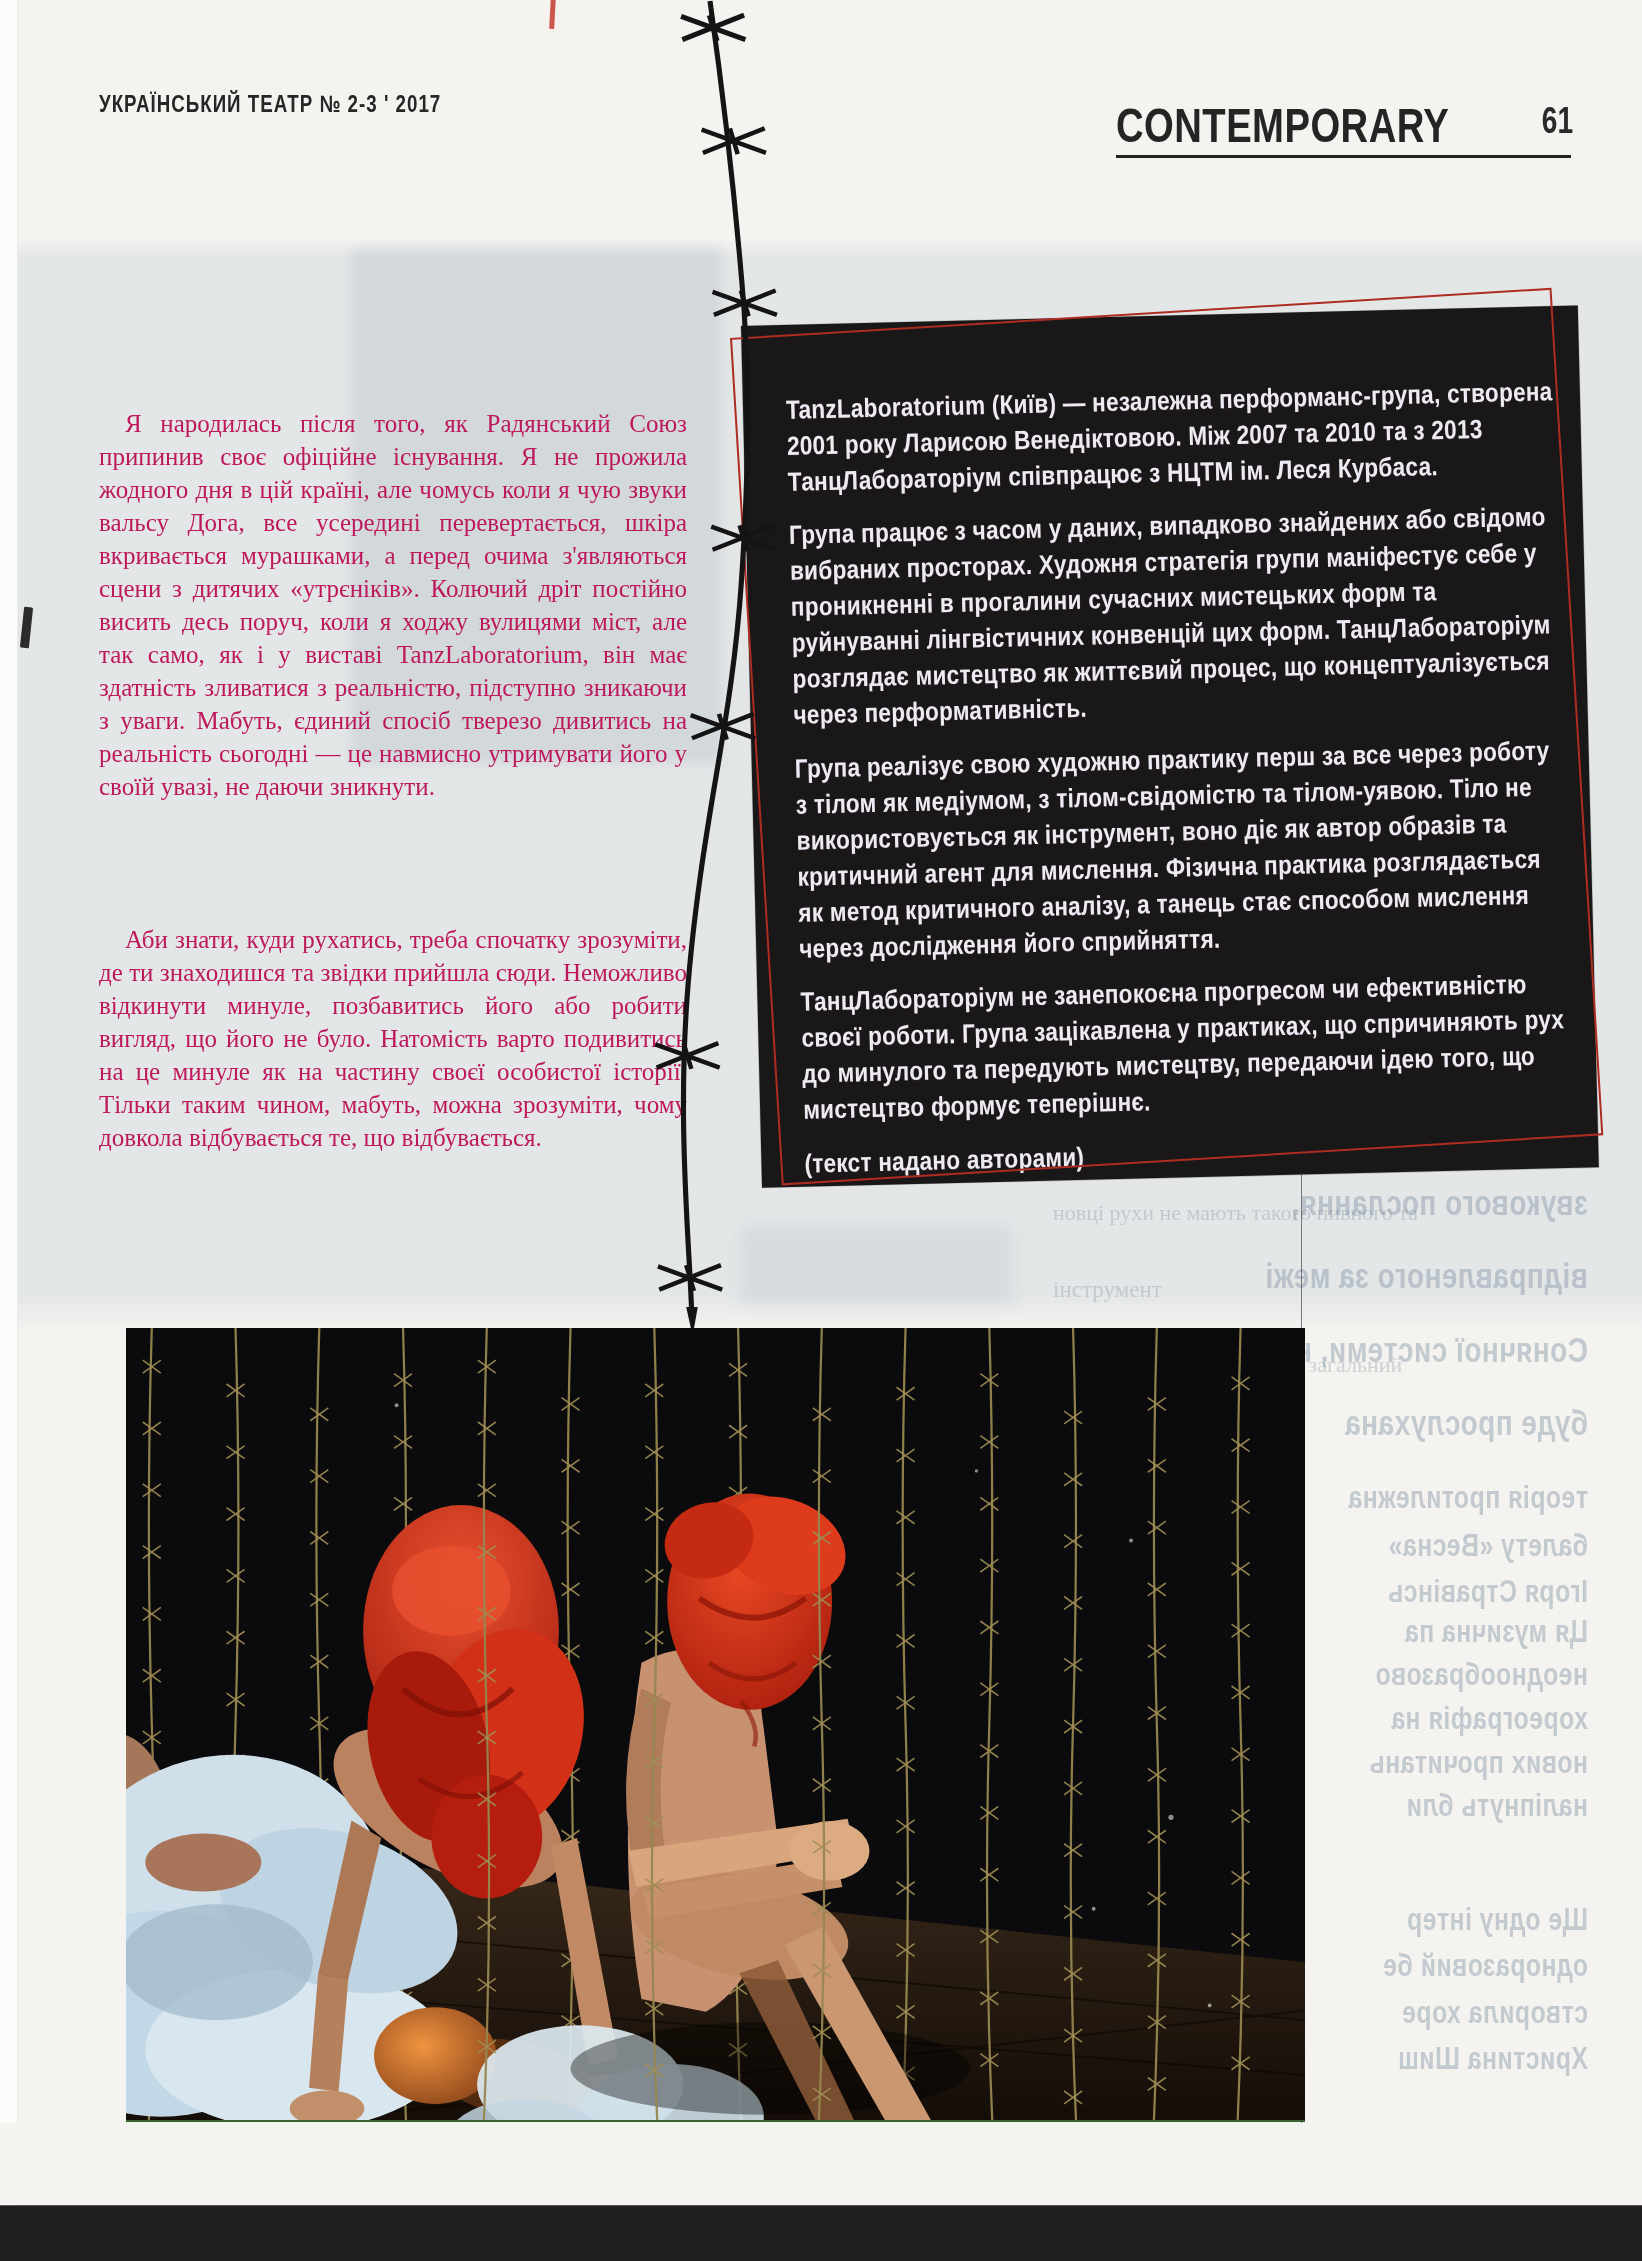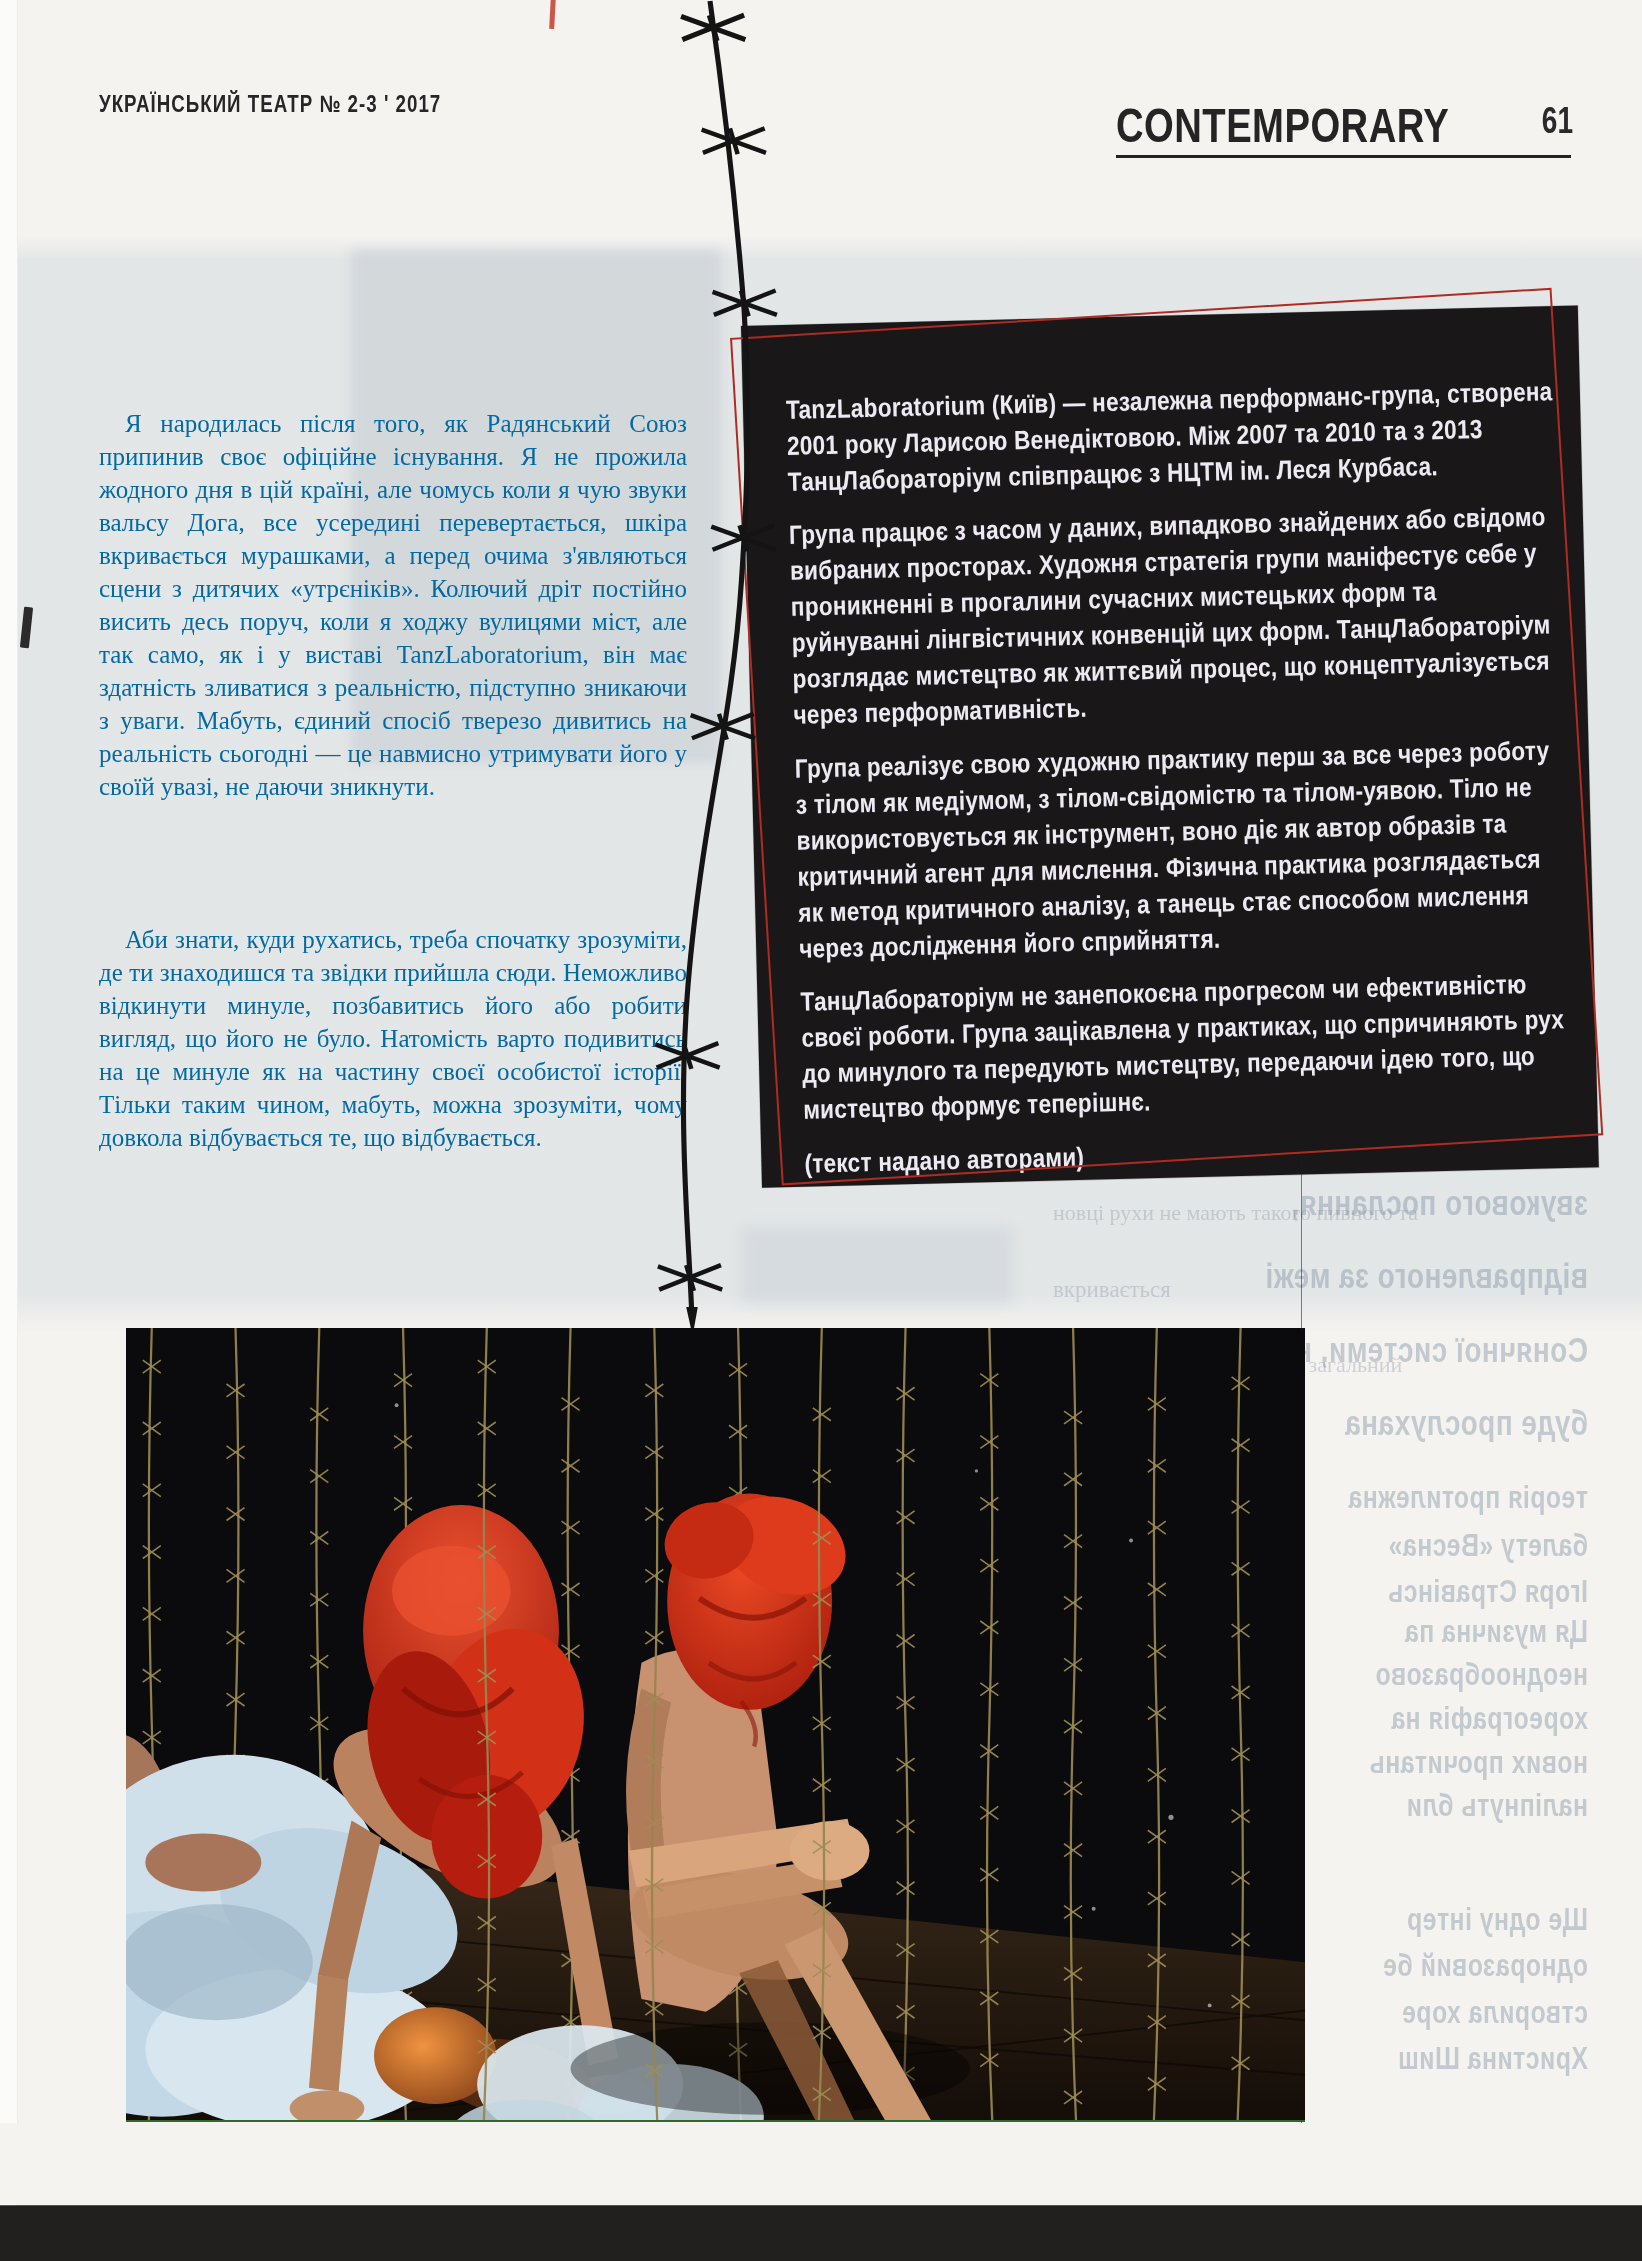--- a/index.html
+++ b/index.html
@@ -12,21 +12,21 @@
   .ghost-block2{position:absolute;left:741px;top:1227px;width:271px;height:77px;background:rgba(170,182,194,.22);filter:blur(6.4px);}
 
   .hdr-left{position:absolute;left:99px;top:90px;font-weight:700;font-size:24px;color:#262626;
     letter-spacing:1.3px;transform:scaleX(.78);transform-origin:left top;white-space:nowrap;}
   .hdr-right{position:absolute;left:1116px;top:97px;width:461px;}
   .hdr-contemporary{font-weight:700;font-size:49px;color:#242424;letter-spacing:0.6px;transform:scaleX(.78);transform-origin:left top;display:inline-block;white-space:nowrap;}
   .hdr-pagenum{position:absolute;right:3.9px;top:2.6px;font-weight:700;font-size:36px;color:#2a2a2a;transform:scaleX(.78);transform-origin:right top;}
   .hdr-rule{position:absolute;left:1116px;top:155px;width:455px;height:2.6px;background:#1f2422;}
   .hdr-subtitle{position:absolute;left:1118px;top:165px;font-style:italic;font-weight:400;font-size:37px;color:#2c2c2c;letter-spacing:0.6px;white-space:nowrap;}
 
-  .col-left{position:absolute;left:99px;width:588px;color:#0369a1;font-family:"Liberation Serif",serif;
+  .col-left{position:absolute;left:99px;width:588px;color:#be185d;font-family:"Liberation Serif",serif;
     font-size:25px;line-height:33px;text-align:justify;}
   .col-left p{margin:0;text-indent:26px;}
   #para1{top:407px;}
   #para2{top:923px;}
 
   #infobox{position:absolute;left:741px;top:326px;width:837px;height:862px;background:#1a1718;
     transform:rotate(-1.4deg);transform-origin:left top;box-shadow:0 0 0 0.6px rgba(0,0,0,.2);}
   #infobox .inner{position:absolute;left:43px;top:67px;width:899px;transform:scaleX(.855);transform-origin:left top;
     color:#edebf1;font-weight:700;font-size:26.4px;line-height:36px;letter-spacing:0.3px;}
   #infobox .inner p{margin:0 0 17.4px 0;text-shadow:0.6px 0.6px 0 rgba(120,80,140,.25);}
@@ -87,21 +87,21 @@
       <div class="ghost-line" style="top: 1614px; font-size: 31px;"><span>Ця музична па</span></div>
       <div class="ghost-line" style="top: 1657px; font-size: 31px;"><span>неоднообразово</span></div>
       <div class="ghost-line" style="top: 1701px; font-size: 31px;"><span>хореографія на</span></div>
       <div class="ghost-line" style="top: 1745px; font-size: 31px;"><span>нових прочитань</span></div>
       <div class="ghost-line" style="top: 1788px; font-size: 31px;"><span>наліпнуть бли</span></div>
       <div class="ghost-line" style="top: 1902px; font-size: 31px;"><span>Ще одну інтер</span></div>
       <div class="ghost-line" style="top: 1948px; font-size: 31px;"><span>одноразовий бе</span></div>
       <div class="ghost-line" style="top: 1995px; font-size: 31px;"><span>створила хоре</span></div>
       <div class="ghost-line" style="top: 2041px; font-size: 31px;"><span>Христина Шиш</span></div>
       <div class="ghost-faint" style="left: 1053px; top: 1200px; font-size: 22px;">новці рухи не мають такого пивного та</div>
-      <div class="ghost-faint" style="left: 1053px; top: 1277px; font-size: 23px;">вкривається</div>
+      <div class="ghost-faint" style="left: 1053px; top: 1277px; font-size: 23px;">інструмент</div>
       <div class="ghost-faint" style="left: 1053px; top: 1352px; font-size: 22px;">мом, паузами, а передають загальний</div>
       <div class="ghost-faint" style="left: 1053px; top: 1425px; font-size: 23px;">характер</div>
       <div class="ghost-faint" style="left: 1053px; top: 1498px; font-size: 23px;">запис</div>
     </div>
 
   <div id="infobox">
     <div class="inner">
       <p>TanzLaboratorium (Київ) — незалежна перформанс-група, створена 2001 року Ларисою Венедіктовою. Між 2007 та 2010 та з 2013 ТанцЛабораторіум співпрацює з НЦТМ ім. Леся Курбаса.</p>
       <p>Група працює з часом у даних, випадково знайдених або свідомо вибраних просторах. Художня стратегія групи маніфестує себе у проникненні в прогалини сучасних мистецьких форм та руйнуванні лінгвістичних конвенцій цих форм. ТанцЛабораторіум розглядає мистецтво як життєвий процес, що концептуалізується через перформативність.</p>
       <p>Група реалізує свою художню практику перш за все через роботу з тілом як медіумом, з тілом-свідомістю та тілом-уявою. Тіло не використовується як інструмент, воно діє як автор образів та критичний агент для мислення. Фізична практика розглядається як метод критичного аналізу, а танець стає способом мислення через дослідження його сприйняття.</p>

